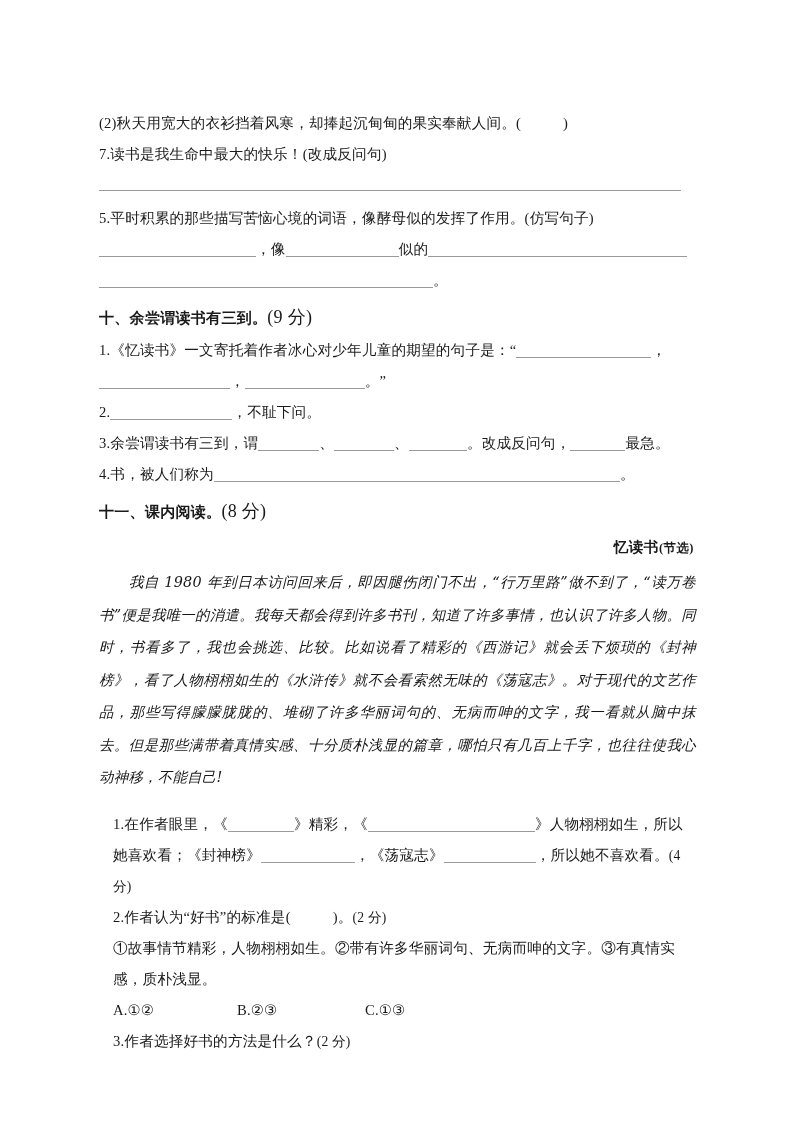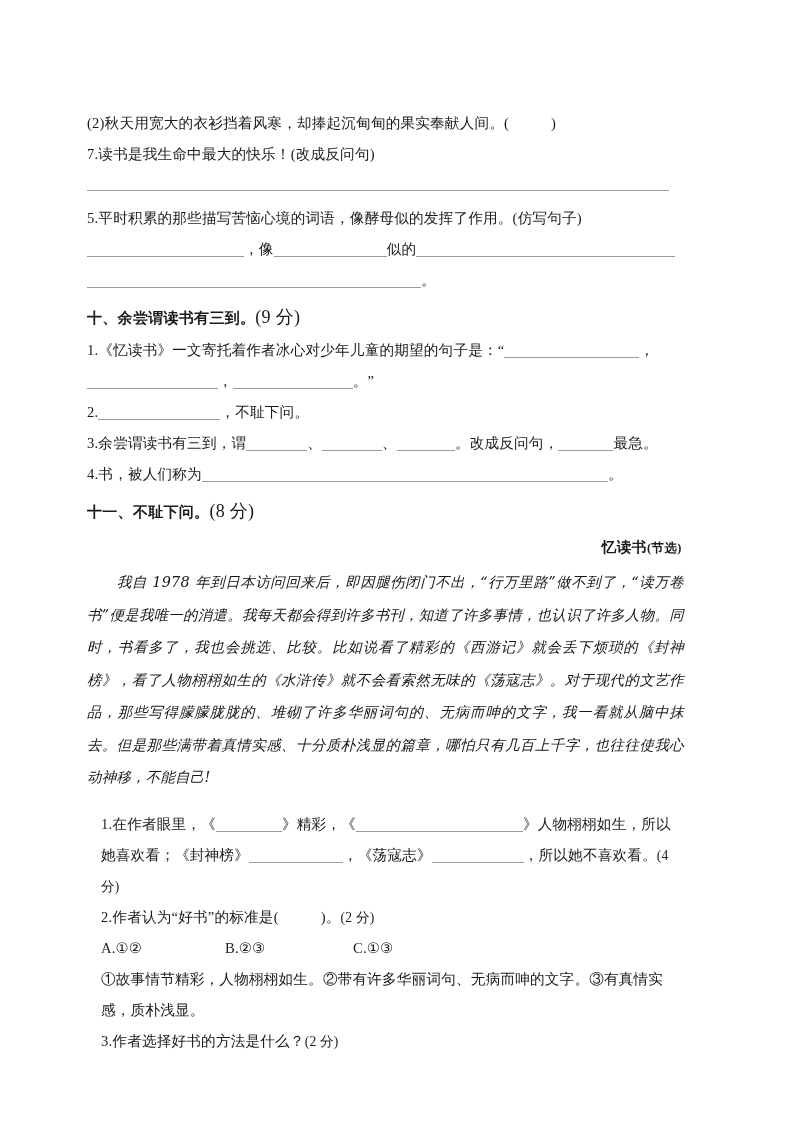--- a/index.html
+++ b/index.html
@@ -17,21 +17,21 @@
   }
   .page {
     position: absolute;
     left: 0; top: 0;
     width: 793px;
     height: 1122px;
     background: #fff;
   }
   .content {
     position: absolute;
-    left: 87px;
+    left: 99px;
     top: 108px;
     width: 595px;
   }
 
   
   .row {
     font-size: 14.6px;
     line-height: 31px;
     white-space: nowrap;
     letter-spacing: 0.2px;
@@ -142,41 +142,41 @@
 
     <div class="row">
       <span>3.余尝谓读书有三到，谓</span><span class="bl" style="width:61px"></span><span>、</span><span class="bl" style="width:60px"></span><span>、</span><span class="bl" style="width:58px"></span><span>。改成反问句，</span><span class="bl" style="width:55px"></span><span>最急。</span>
     </div>
 
     <div class="row">
       <span>4.书，被人们称为</span><span class="bl" style="width:406px"></span><span>。</span>
     </div>
 
     <div class="sec-head">
-      <span>十一、不耻下问。</span><span class="pts">(8 分)</span>
+      <span>十一、课内阅读。</span><span class="pts">(8 分)</span>
     </div>
 
     <div class="passage-title">
       <span>忆读书</span><span class="sub">(节选)</span>
     </div>
 
-    <div class="passage">我自 1978 年到日本访问回来后，即因腿伤闭门不出，“行万里路”做不到了，“读万卷书”便是我唯一的消遣。我每天都会得到许多书刊，知道了许多事情，也认识了许多人物。同时，书看多了，我也会挑选、比较。比如说看了精彩的《西游记》就会丢下烦琐的《封神榜》，看了人物栩栩如生的《水浒传》就不会看索然无味的《荡寇志》。对于现代的文艺作品，那些写得朦朦胧胧的、堆砌了许多华丽词句的、无病而呻的文字，我一看就从脑中抹去。但是那些满带着真情实感、十分质朴浅显的篇章，哪怕只有几百上千字，也往往使我心动神移，不能自己!</div>
+    <div class="passage">我自 1980 年到日本访问回来后，即因腿伤闭门不出，“行万里路”做不到了，“读万卷书”便是我唯一的消遣。我每天都会得到许多书刊，知道了许多事情，也认识了许多人物。同时，书看多了，我也会挑选、比较。比如说看了精彩的《西游记》就会丢下烦琐的《封神榜》，看了人物栩栩如生的《水浒传》就不会看索然无味的《荡寇志》。对于现代的文艺作品，那些写得朦朦胧胧的、堆砌了许多华丽词句的、无病而呻的文字，我一看就从脑中抹去。但是那些满带着真情实感、十分质朴浅显的篇章，哪怕只有几百上千字，也往往使我心动神移，不能自己!</div>
 
     <div class="row wrap q-indent" style="margin-top:15px">
       <span>1.在作者眼里，《</span><span class="bl" style="width:66px"></span><span>》精彩，《</span><span class="bl" style="width:167px"></span><span>》人物栩栩如生，所以她喜欢看；《封神榜》</span><span class="bl" style="width:94px"></span><span>，《荡寇志》</span><span class="bl" style="width:92px"></span><span>，所以她不喜欢看。</span><span class="pts">(4 分)</span>
     </div>
 
     <div class="row q-indent">
       <span>2.作者认为“好书”的标准是(</span><span class="paren-gap"></span><span>)。</span><span class="pts">(2 分)</span>
     </div>
 
+    <div class="row wrap q-indent">①故事情节精彩，人物栩栩如生。②带有许多华丽词句、无病而呻的文字。③有真情实感，质朴浅显。</div>
+
     <div class="row opts">
       <span class="opt opt-a">A.①②</span><span class="opt opt-b">B.②③</span><span class="opt">C.①③</span>
     </div>
-
-    <div class="row wrap q-indent">①故事情节精彩，人物栩栩如生。②带有许多华丽词句、无病而呻的文字。③有真情实感，质朴浅显。</div>
 
     <div class="row q-indent">
       <span>3.作者选择好书的方法是什么？</span><span class="pts">(2 分)</span>
     </div>
 
   </div>
 </div>
 
 </body></html>

